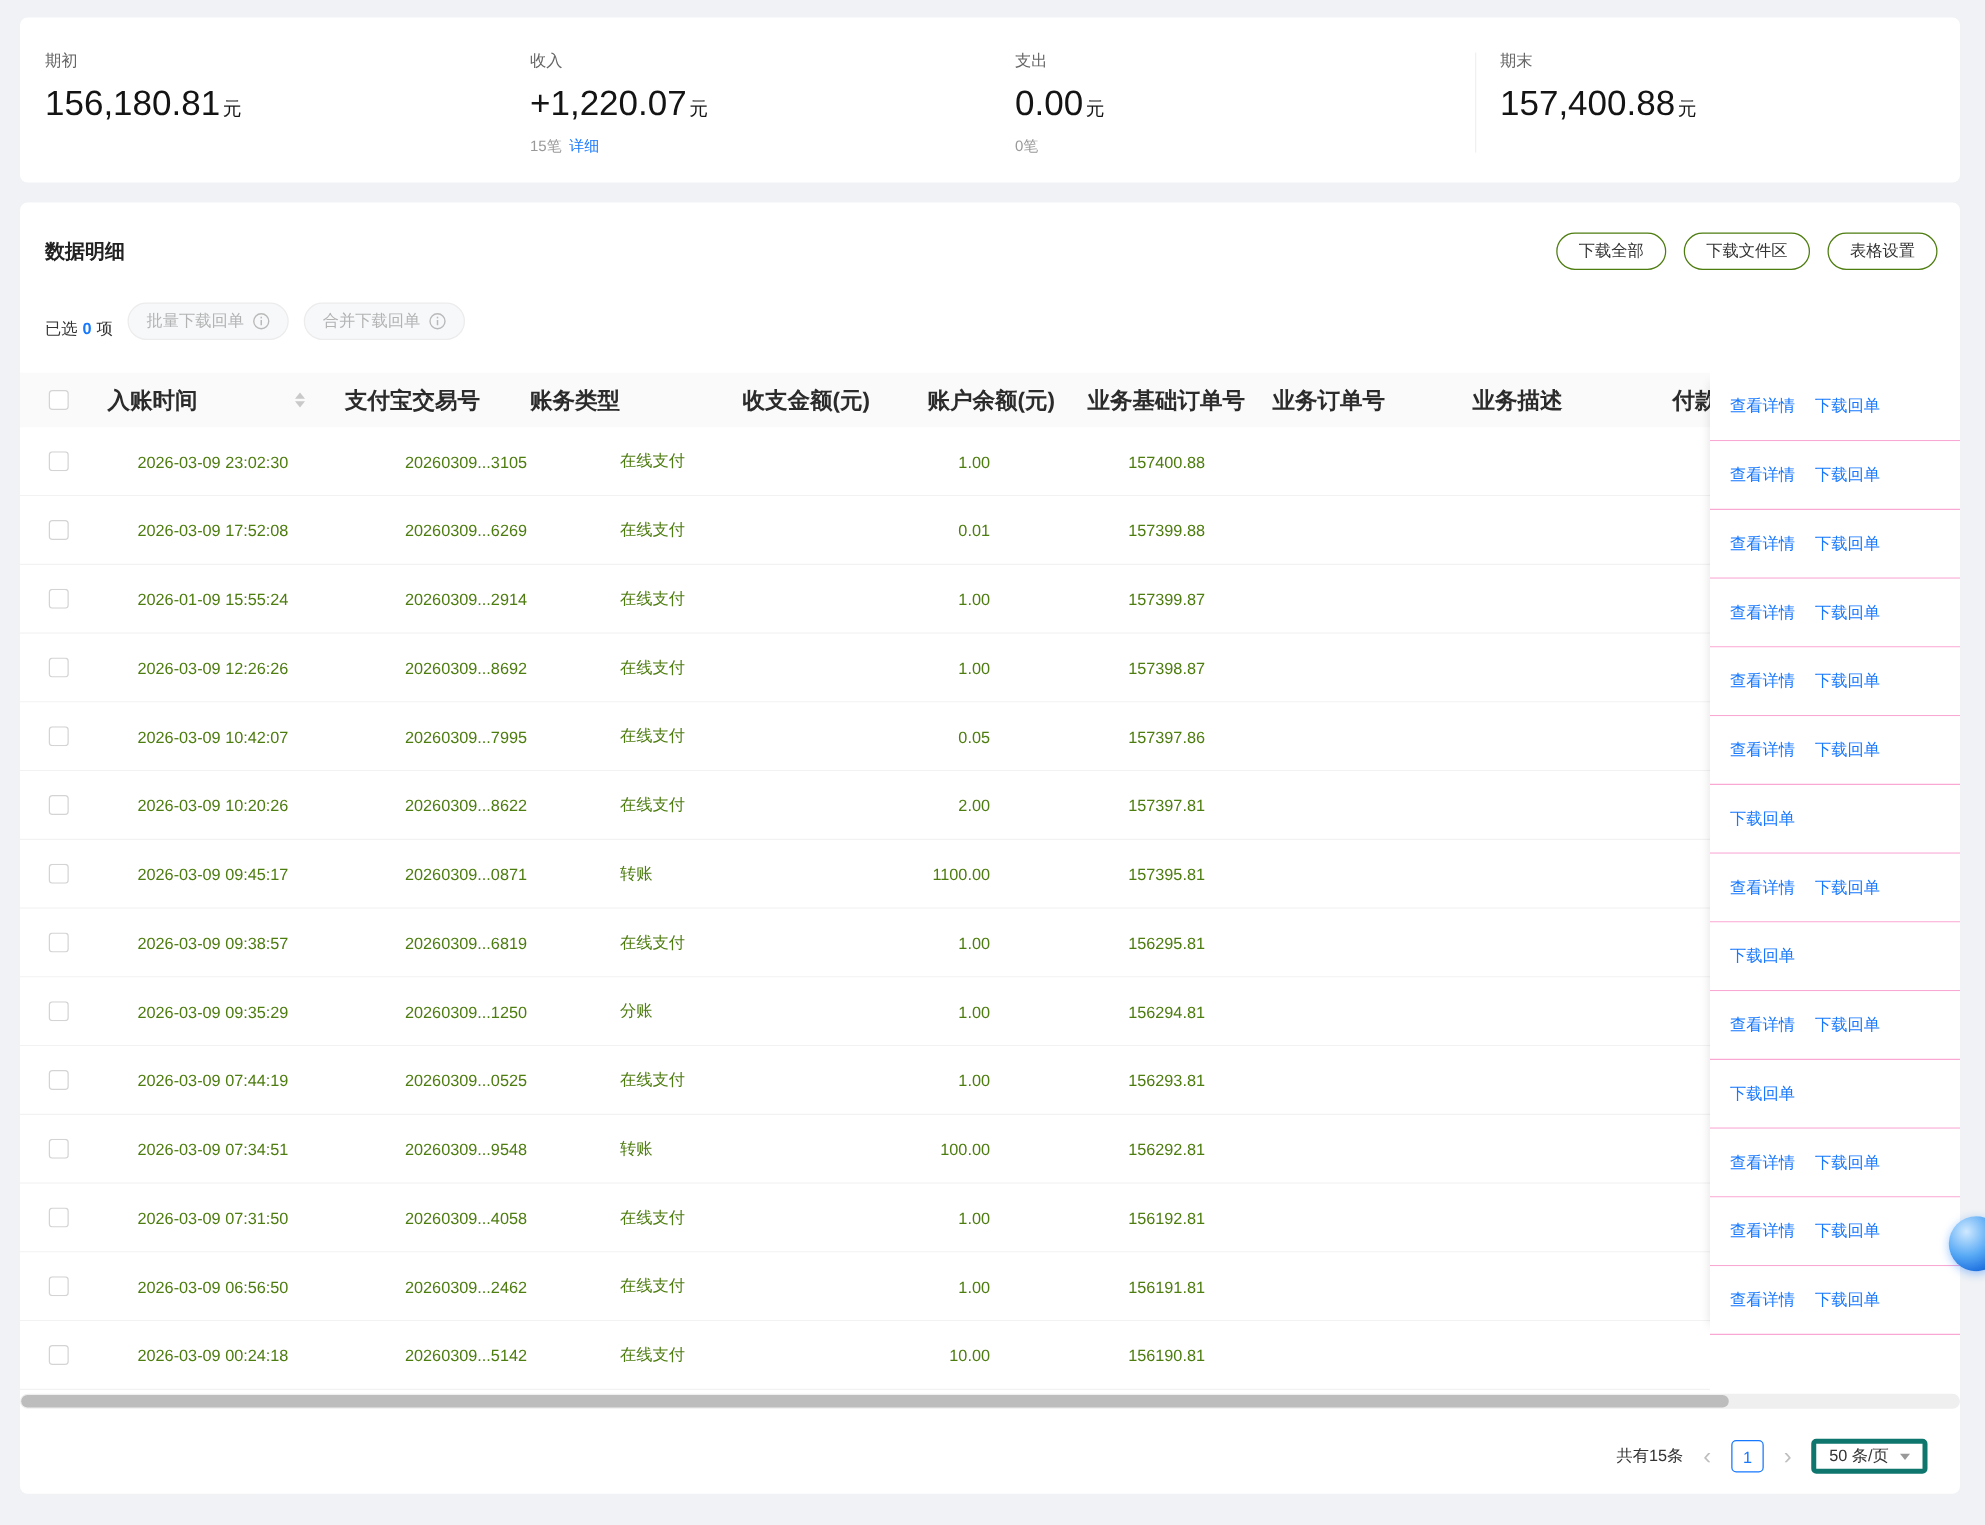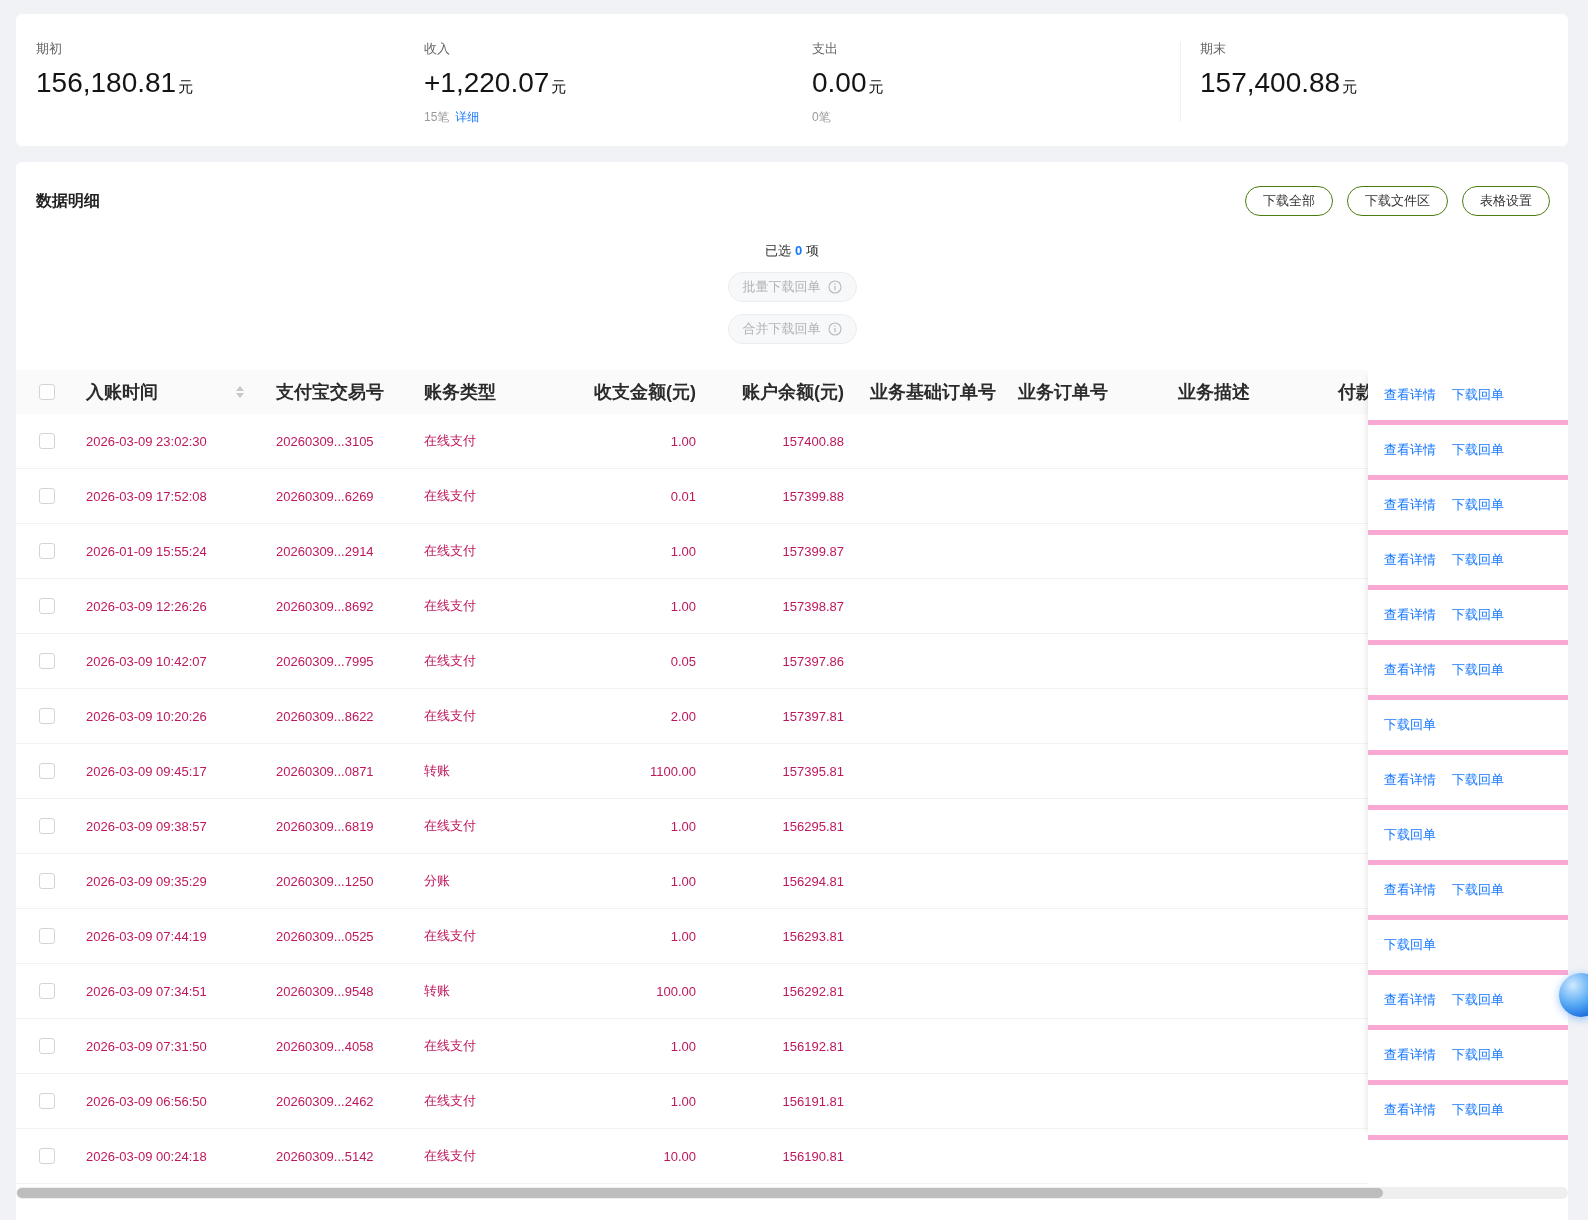--- a/index.html
+++ b/index.html
@@ -34,42 +34,42 @@
   .main { padding:24px 0 16px; position:relative; min-height:1030px; }
   .panel-head { display:flex; justify-content:space-between; align-items:center; padding:0 18px 0 20px; }
   .title { font-size:16px; margin:0; font-weight:600; color:#222; }
   .head-actions { display:flex; gap:14px; }
   .btn-pill {
     background:#fff; border:1px solid #4d7c0f; border-radius:16px;
     height:30px; padding:0 17px; font-size:13px; color:#333; cursor:pointer;
     font-family:inherit;
   }
 
-  .select-bar { display:flex; align-items:center; gap:12px; padding:0 20px; margin-top:26px;flex-direction:column; }
+  .select-bar { display:flex; align-items:flex-end; gap:12px; padding:0 20px; margin-top:26px; }
   .sel-text { font-size:13px; color:#333; }
   .sel-count { color:#1677ff; font-weight:600; margin:0 4px; }
   .pill-disabled {
     display:inline-flex; align-items:center; gap:7px;
     background:#f7f8fa; border:1px solid #ececec; border-radius:15px;
     height:30px; padding:0 14px; font-size:13px; color:#b3b3b3;
     cursor:not-allowed; font-family:inherit;
   }
   .info-icon { display:inline-flex; }
 
   
   .table-zone { position:relative; margin-top:26px; }
   .scroll-area { width:1352px; overflow:hidden; }
   .inner { width:1454px; }
   .thead, .trow {
     display:grid;
     grid-template-columns:54px 190px 148px 142px 156px 148px 148px 160px 160px 148px;
     align-items:center;
   }
   .thead { height:44px; background:#fafafa; font-weight:600; font-size:18px; color:#2b2b2b; }
-  .trow { height:55px; border-bottom:1px solid #f2f2f2; font-size:13px; color:#be185d; background:#fff; }
+  .trow { height:55px; border-bottom:1px solid #f2f2f2; font-size:13px; color:#4d7c0f; background:#fff;gap:24px; }
   .td { padding:0 16px; white-space:nowrap; overflow:hidden; }
   .num { text-align:right; padding-right:10px; }
   .td-cb { display:flex; justify-content:center; padding:0 0 0 8px; }
   .cb {
     width:16px; height:16px; border:1px solid #d4d4d4; border-radius:3px;
     background:#fff; display:inline-block; cursor:pointer;
   }
   .th-time { display:flex; align-items:center; justify-content:space-between; }
   .sorter { display:inline-flex; flex-direction:column; gap:2px; cursor:pointer; }
   .caret-up, .caret-down { display:block; width:0; height:0; font-size:0;
@@ -77,21 +77,21 @@
   .caret-up { border-bottom:5px solid #c9c9c9; }
   .caret-down { border-top:5px solid #c9c9c9; }
 
   .ops-col {
     position:absolute; top:0; right:0; width:200px; background:#fff;
     box-shadow:-8px 0 8px -8px rgba(0,0,0,0.12);
   }
   .ops-head { height:44px; background:#fafafa; display:flex; align-items:center;
     padding:0 16px; font-weight:600; font-size:13px; color:#2b2b2b; }
   .ops-row { height:55px; display:flex; align-items:center; gap:16px; padding:0 16px;
-    border-bottom:5px solid #f9a8d4; font-size:13px; background:#fff; }
+    border-bottom:1px solid #f9a8d4; font-size:13px; background:#fff; }
   .link { color:#1677ff; cursor:pointer; text-decoration:none; white-space:nowrap; }
 
   .hscrollbar { position:relative; height:12px; background:#efefef; border-radius:6px; margin-top:3px; }
   .hthumb { position:absolute; left:1px; top:1px; height:10px; width:88%;
     background:#bdbdbd; border-radius:5px; cursor:pointer; }
 
   
   .pagination { display:flex; align-items:center; justify-content:flex-end; gap:16px;
     margin-top:24px; padding-right:26px; font-size:13px; color:#333; }
   .pg-total { color:#333; }

